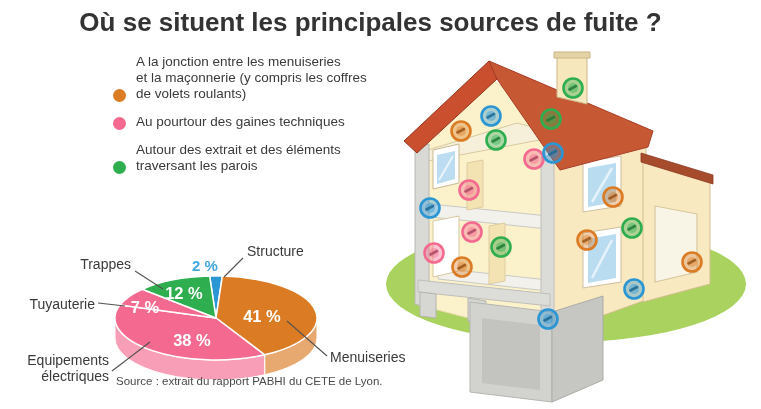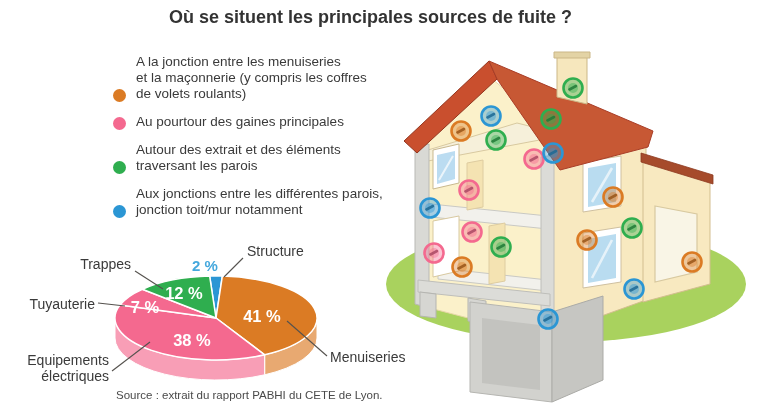--- a/index.html
+++ b/index.html
@@ -3,32 +3,32 @@
 <meta charset="utf-8">
 <style>
   html,body{margin:0;padding:0;}
   body{
     width:761px;height:409px;position:relative;background:#ffffff;
     font-family:"Liberation Sans",sans-serif;overflow:hidden;
   }
   #scene{position:absolute;left:0;top:0;}
   .title{
     position:absolute;top:7px;left:0;width:741px;text-align:center;
-    font-size:18px;font-weight:600;color:#333333;letter-spacing:0px;
+    font-size:26px;font-weight:600;color:#333333;letter-spacing:0px;
   }
   .legend{
     position:absolute;left:113px;top:54px;display:flex;flex-direction:column;gap:12px;
   }
   .legend-item{display:flex;gap:10px;align-items:flex-end;}
   .bullet{width:13px;height:13px;border-radius:50%;flex:none;margin-top:1px;}
   .legend-text{
     font-size:13.5px;line-height:16px;color:#3A3A3A;white-space:pre-line;font-weight:500;
   }
   .source{
-    position:absolute;left:116px;top:389px;font-size:11.5px;color:#4A4A4A;
+    position:absolute;left:116px;top:375px;font-size:11.5px;color:#4A4A4A;
   }
 </style>
 </head>
 <body>
 
 <svg id="scene" width="761" height="409" viewBox="0 0 761 409">
 
   <g>
     <ellipse cx="566" cy="284" rx="180" ry="58" fill="#A9D25E"></ellipse>
 
@@ -209,27 +209,22 @@
 
 <div class="legend">
   <div class="legend-item">
     <span class="bullet" style="background-color: rgb(219, 123, 36);"></span>
     <span class="legend-text">A la jonction entre les menuiseries
 et la maçonnerie (y compris les coffres
 de volets roulants)</span>
   </div>
   <div class="legend-item">
     <span class="bullet" style="background-color: rgb(244, 105, 143);"></span>
-    <span class="legend-text">Au pourtour des gaines principales</span>
+    <span class="legend-text">Au pourtour des gaines techniques</span>
   </div>
   <div class="legend-item">
     <span class="bullet" style="background-color: rgb(47, 174, 79);"></span>
     <span class="legend-text">Autour des extrait et des éléments
 traversant les parois</span>
   </div>
-  <div class="legend-item">
-    <span class="bullet" style="background-color: rgb(43, 150, 212);"></span>
-    <span class="legend-text">Aux jonctions entre les différentes parois,
-jonction toit/mur notamment</span>
-  </div>
 </div>
 
 <div class="source">Source : extrait du rapport PABHI du CETE de Lyon.</div>
 
 </body></html>

